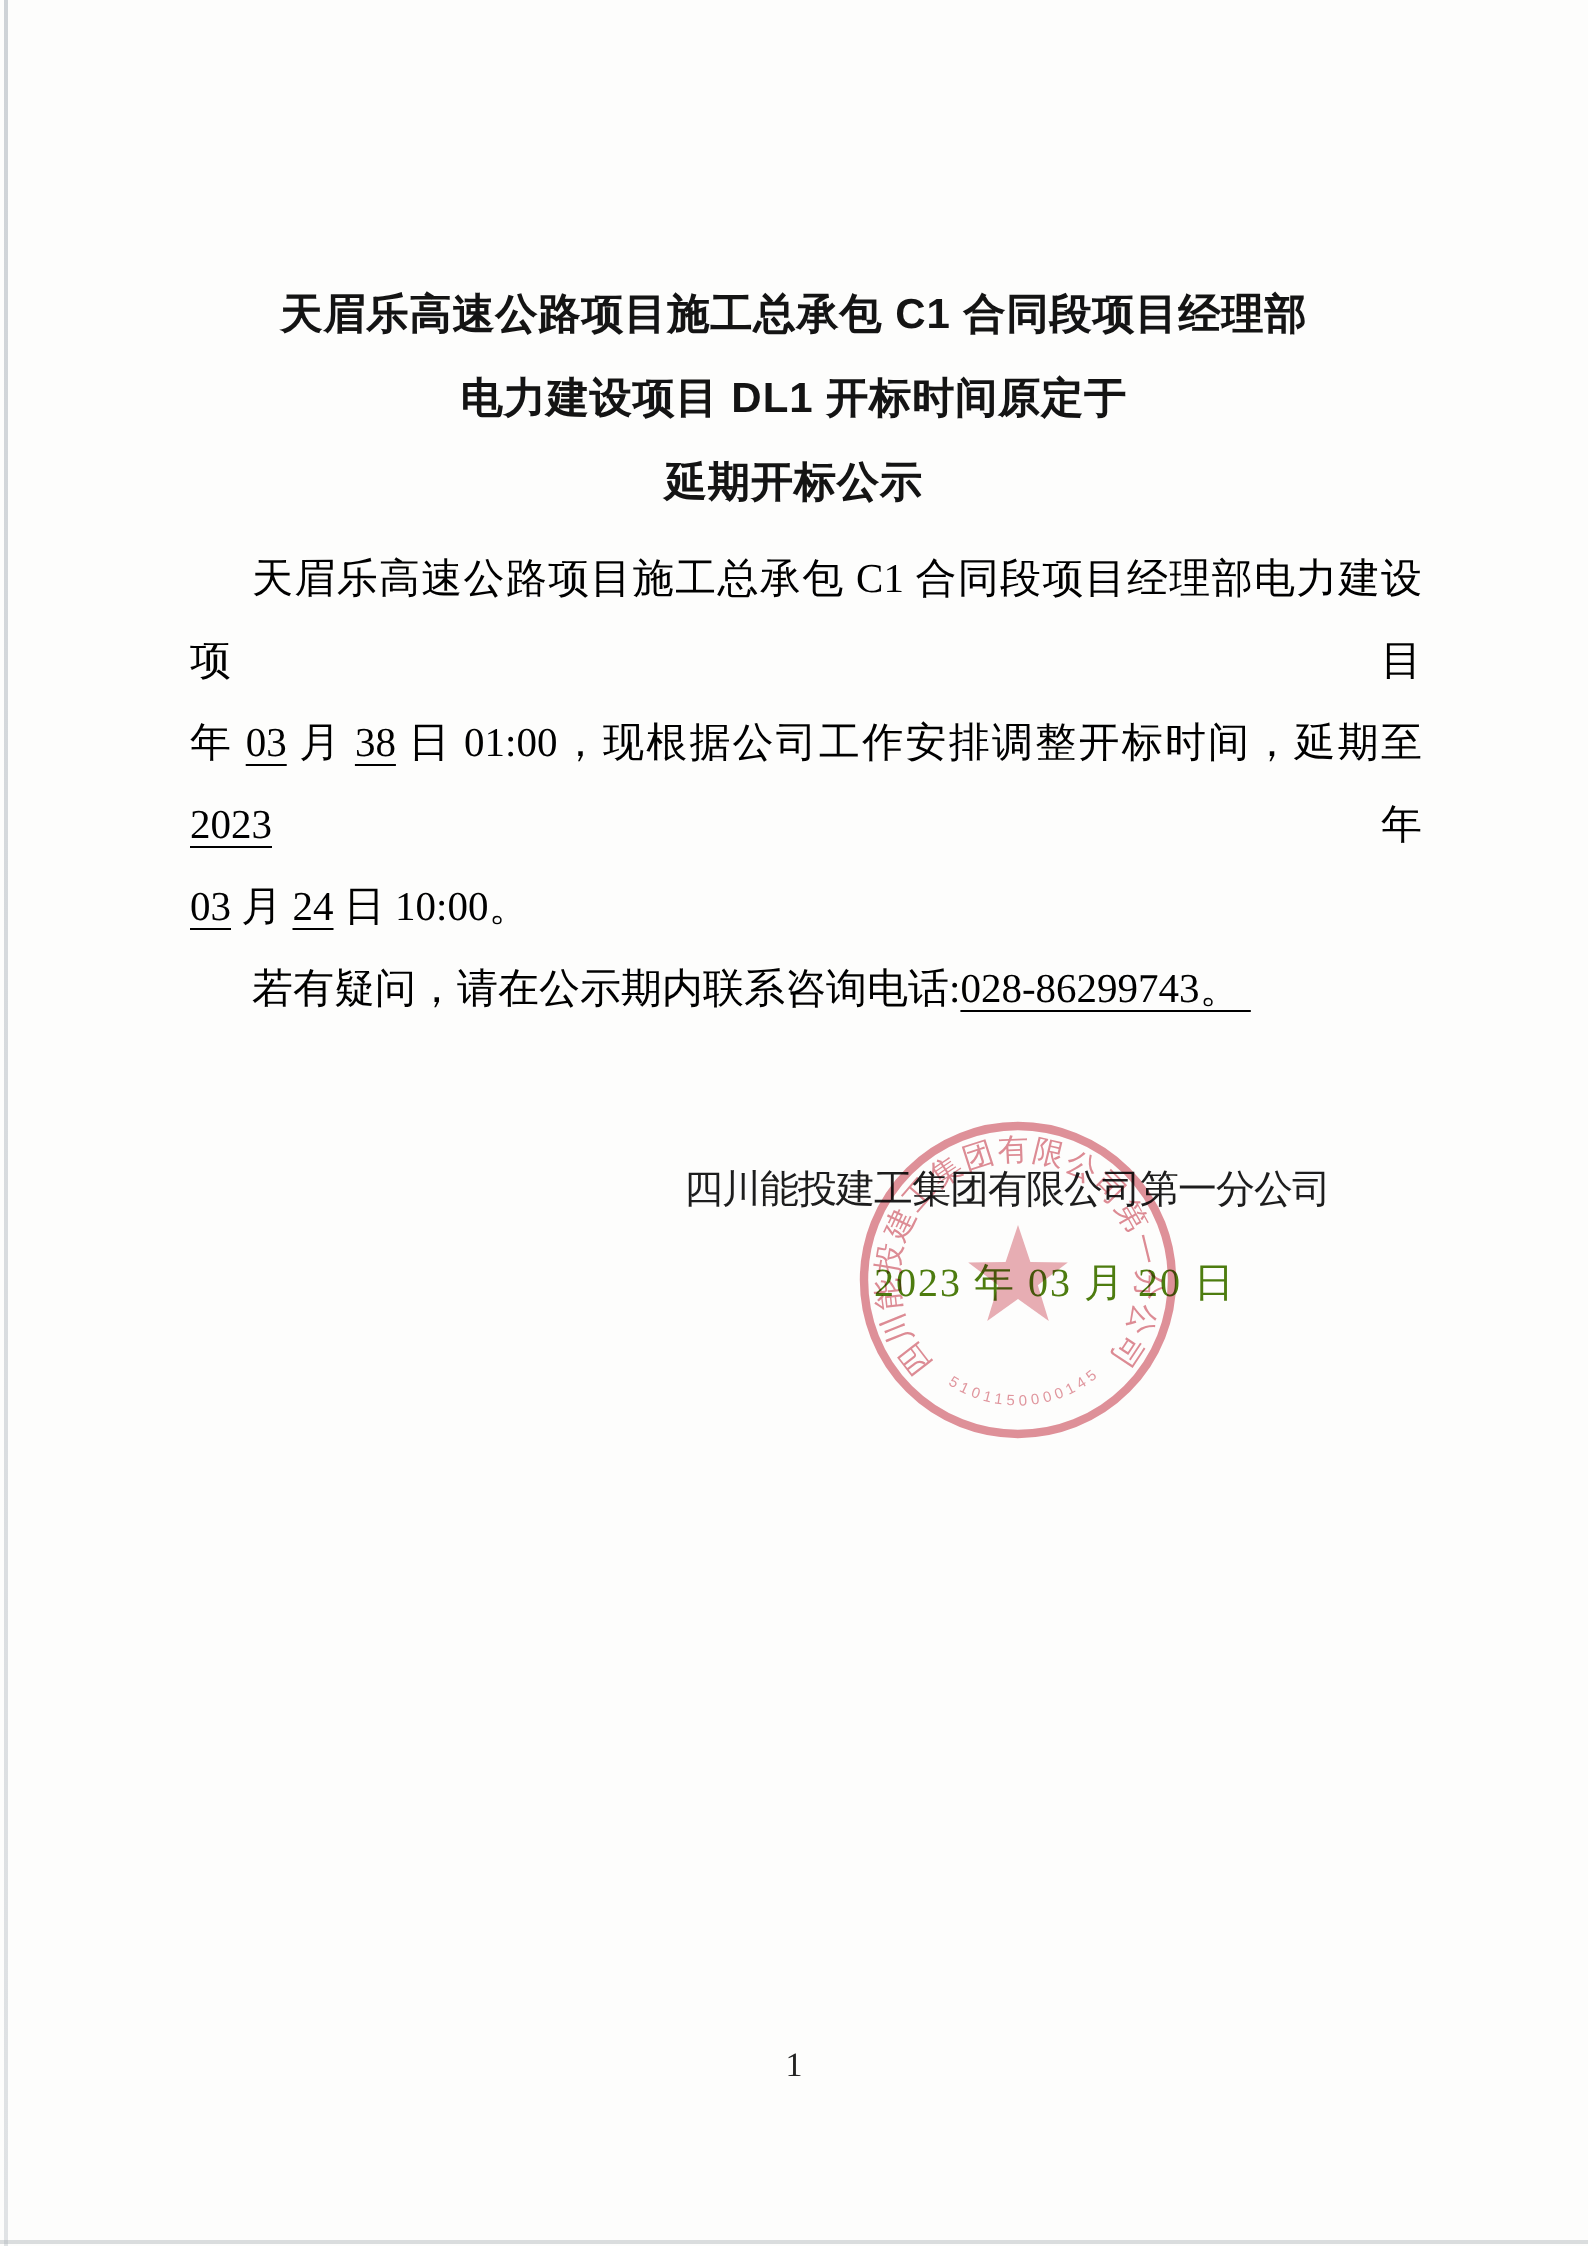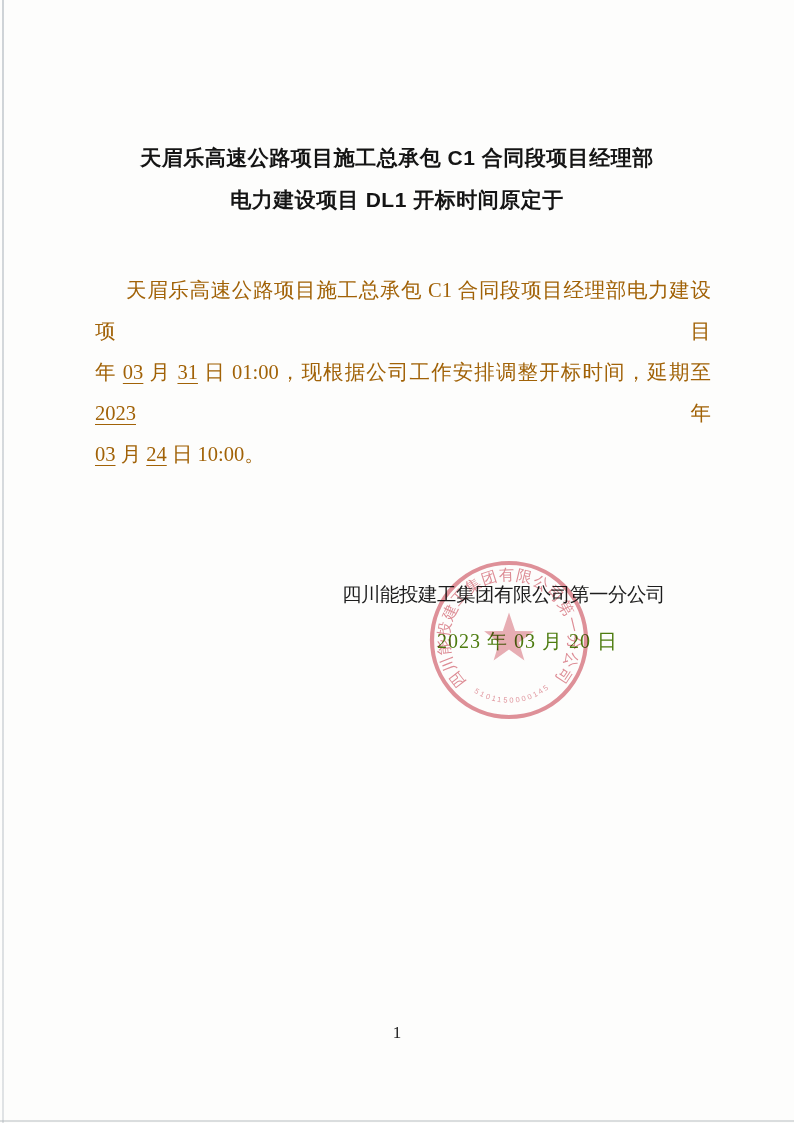--- a/index.html
+++ b/index.html
@@ -36,21 +36,21 @@
     letter-spacing: 0.5px;
   }
 
   .body-block {
     position: absolute;
     top: 270px;
     left: 95px;
     width: 616px;
     font-size: 20.5px;
     line-height: 41px;
-    color: #a16207;
+    color: #000000;
   }
   .line { min-height: 41px; }
   .line.justify { text-align: justify; text-align-last: justify; }
   .line.indent { text-indent: 31px; }
   .u {
     text-decoration: underline;
     text-underline-offset: 4px;
     text-decoration-thickness: 1.2px;
   }
 
@@ -93,26 +93,28 @@
 <body>
 
 <div class="page">
 
   <div class="scan-edge-left"></div>
   <div class="scan-edge-bottom"></div>
 
   <div class="title-block">
     <div>天眉乐高速公路项目施工总承包 C1 合同段项目经理部</div>
     <div>电力建设项目 DL1 开标时间原定于</div>
+    <div>延期开标公示</div>
   </div>
 
   <div class="body-block" id="body-root">
       <div class="line justify indent"><span>天眉乐高速公路项目施工总承包 C1 合同段项目经理部电力建设项目</span></div>
-      <div class="line justify"><span>年 </span><span class="u">03</span><span> 月 </span><span class="u">31</span><span> 日 01:00，现根据公司工作安排调整开标时间，延期至 </span><span class="u">2023</span><span> 年</span></div>
+      <div class="line justify"><span>年 </span><span class="u">03</span><span> 月 </span><span class="u">38</span><span> 日 01:00，现根据公司工作安排调整开标时间，延期至 </span><span class="u">2023</span><span> 年</span></div>
       <div class="line"><span class="u">03</span><span> 月 </span><span class="u">24</span><span> 日 10:00。</span></div>
+      <div class="line indent"><span>若有疑问，请在公示期内联系咨询电话:</span><span class="u">028-86299743。&nbsp;</span></div>
     </div>
 
   <div class="sig-company">四川能投建工集团有限公司第一分公司</div>
   <div class="sig-date">2023 年 03 月 20 日</div>
 
   <div class="seal">
     <svg viewBox="0 0 164 164" xmlns="http://www.w3.org/2000/svg">
       <defs>
         <path id="seal-top-arc" d="M 39.6,124.4 A 60,60 0 1 1 124.4,124.4" fill="none"></path>
         <path id="seal-bottom-arc" d="M 42.1,130.5 A 63,63 0 0 0 121.9,130.5" fill="none"></path>

